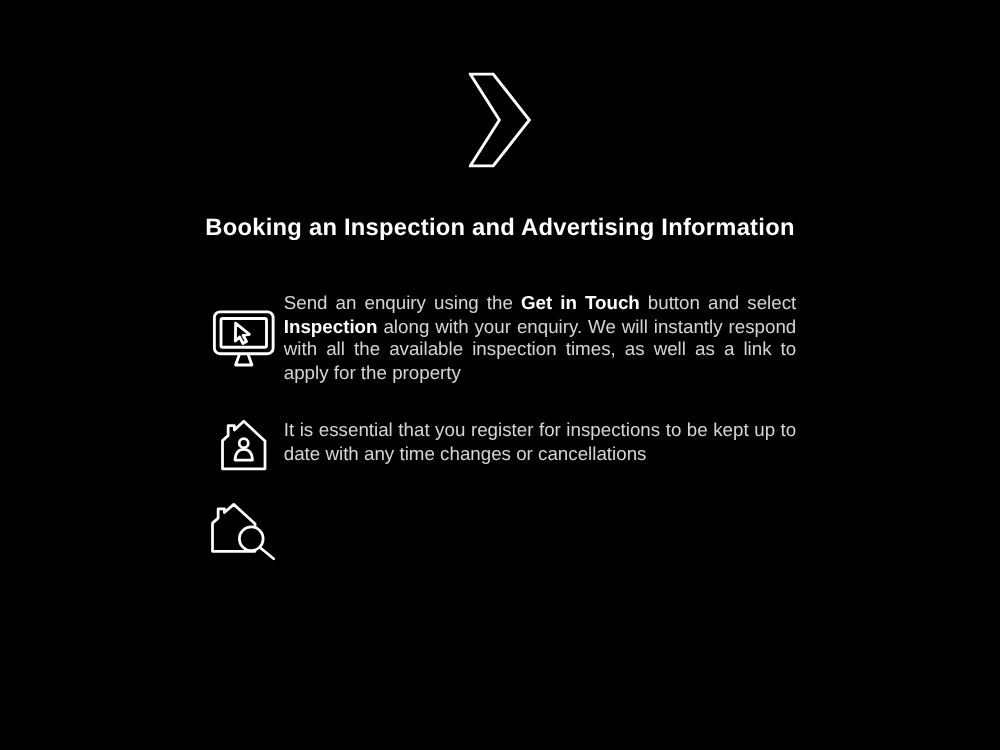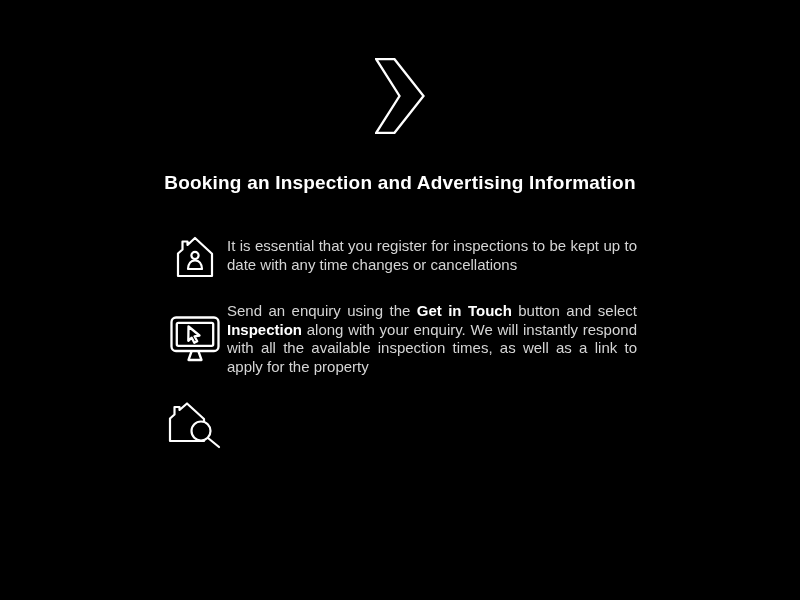--- a/index.html
+++ b/index.html
@@ -70,39 +70,39 @@
       </svg>
     </span>
   </div>
 
   <h1 class="page-title">Booking an Inspection and Advertising Information</h1>
 
   <div class="content">
 
     <div class="row">
       <div class="icon-cell">
-        <svg width="46" height="44" viewBox="0 0 46 44" fill="none" stroke="#ffffff" stroke-width="2.2" stroke-linejoin="round" stroke-linecap="round">
-          <path d="M6 42 V19.5 L10.5 15.5 V7.5 H15.5 V11 L23 4 L40 19.8 V42 Z"></path>
-          <circle cx="23" cy="21.5" r="3.6"></circle>
-          <path d="M16 35 C16.4 28.5 19.2 26.5 23 26.5 C26.8 26.5 29.6 28.5 30 35 Z"></path>
-        </svg>
-      </div>
-      <p class="text-cell">It is essential that you register for inspections to be kept up to date with any time changes or cancellations</p>
-    </div>
-
-    <div class="row">
-      <div class="icon-cell">
         <svg width="50" height="46" viewBox="0 0 50 46" fill="none" stroke="#ffffff" stroke-width="2.3" stroke-linejoin="round" stroke-linecap="round">
           <rect x="1.5" y="1.5" width="47" height="33.5" rx="4.5"></rect>
           <rect x="6.8" y="6.8" width="36.4" height="23" rx="1.5"></rect>
           <path d="M21.5 35.5 L18.5 44 H31.5 L28.5 35.5"></path>
           <path d="M18.5 10.5 L29.5 19.5 L24.5 20.3 L27.2 25.2 L24.3 26.7 L21.7 21.7 L18.3 24.8 Z"></path>
         </svg>
       </div>
       <p class="text-cell"><span>Send an enquiry using the </span><strong>Get in Touch</strong><span> button and select </span><strong>Inspection</strong><span> along with your enquiry. We will instantly respond with all the available inspection times, as well as a link to apply for the property</span></p>
+    </div>
+
+    <div class="row">
+      <div class="icon-cell">
+        <svg width="46" height="44" viewBox="0 0 46 44" fill="none" stroke="#ffffff" stroke-width="2.2" stroke-linejoin="round" stroke-linecap="round">
+          <path d="M6 42 V19.5 L10.5 15.5 V7.5 H15.5 V11 L23 4 L40 19.8 V42 Z"></path>
+          <circle cx="23" cy="21.5" r="3.6"></circle>
+          <path d="M16 35 C16.4 28.5 19.2 26.5 23 26.5 C26.8 26.5 29.6 28.5 30 35 Z"></path>
+        </svg>
+      </div>
+      <p class="text-cell">It is essential that you register for inspections to be kept up to date with any time changes or cancellations</p>
     </div>
 
     <div class="row">
       <div class="icon-cell">
         <svg width="58" height="50" viewBox="0 0 58 50" fill="none" stroke="#ffffff" stroke-width="2.2" stroke-linejoin="round" stroke-linecap="round">
           <path d="M4 40 V17.5 L8.5 13.5 V6 H13.5 V9 L21 2.5 L38 18 V40 H4 Z"></path>
           <circle cx="35" cy="30" r="9.5" fill="#000000"></circle>
           <path d="M42 37 L53 46"></path>
         </svg>
       </div>

